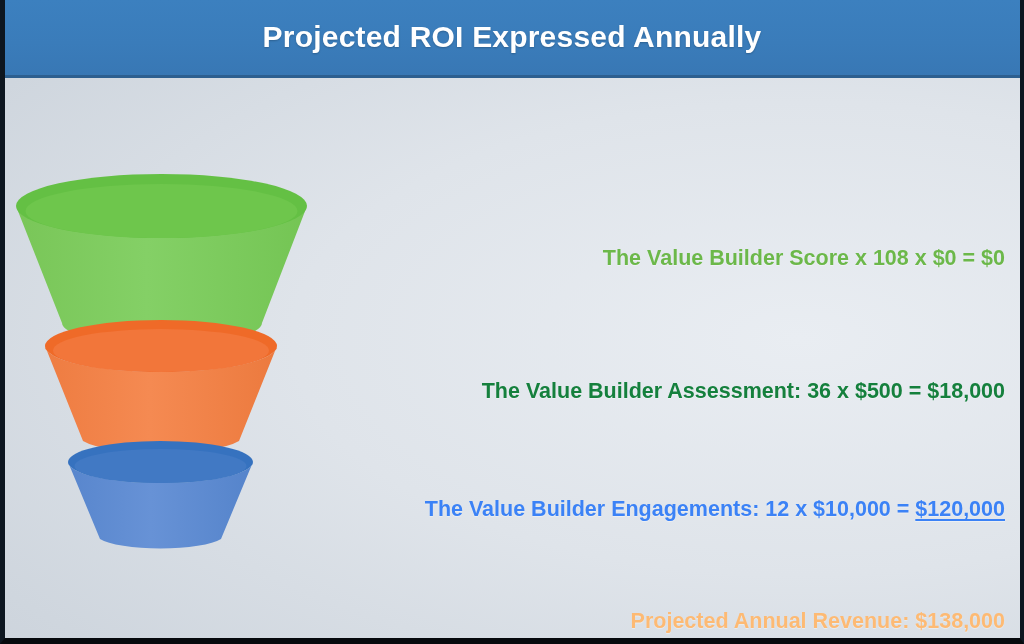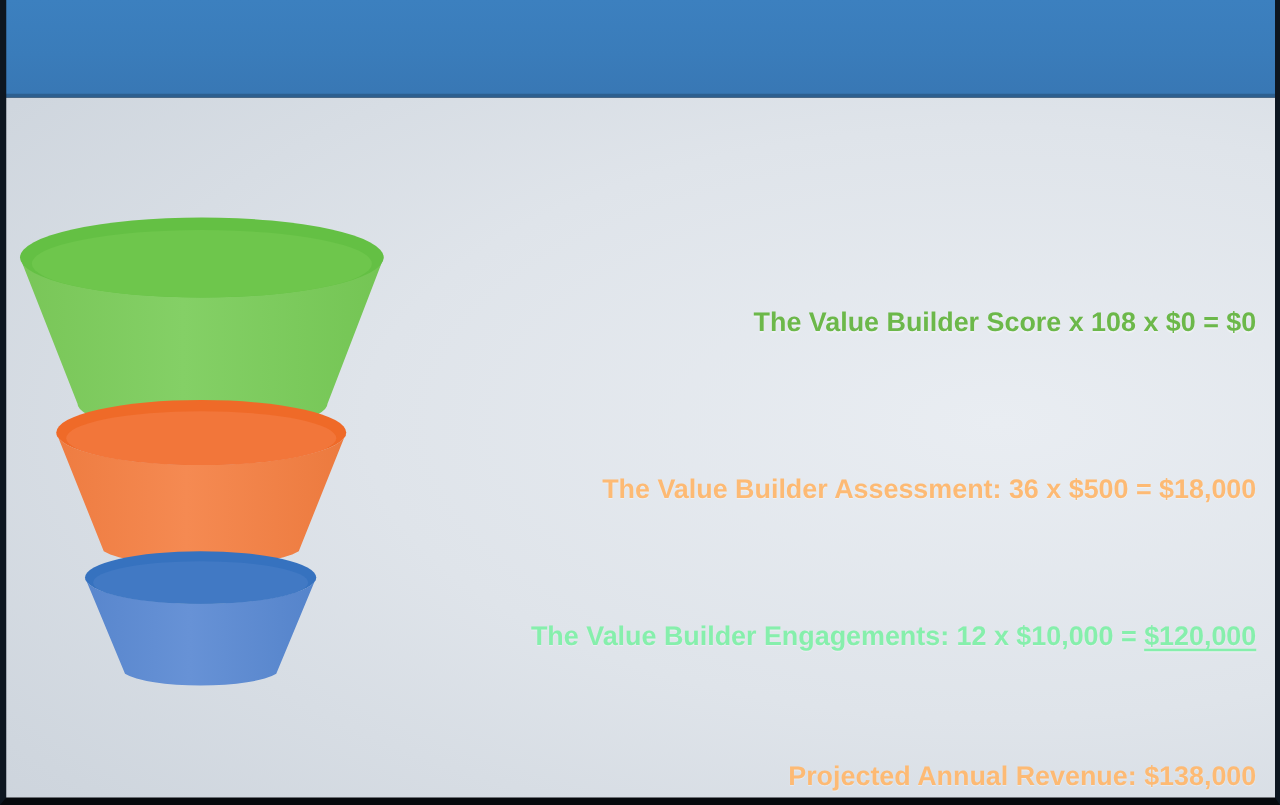--- a/index.html
+++ b/index.html
@@ -90,44 +90,45 @@
     z-index: 18;
     text-shadow: 0 1px 1px rgba(255,255,255,.40);
   }
   #roi-line-score {
     top: 246px;
     color: #6cb84a;
     font-size: 21.5px;
   }
   #roi-line-assessment {
     top: 379px;
-    color: #fdba74;
+    color: #15803d;
     font-size: 21.5px;
   }
   #roi-line-engagements {
     top: 497px;
-    color: #86efac;
+    color: #3b82f6;
     font-size: 21.5px;
   }
   #roi-line-engagements .underlined {
     text-decoration: underline;
     text-underline-offset: 3px;
   }
   #roi-line-total {
     top: 609px;
     color: #fdba74;
     font-size: 21.5px;
   }
 </style>
 </head>
 <body>
 
 <div id="slide">
 
   <div id="header-band"></div>
+  <div id="slide-title">Projected ROI Expressed Annually</div>
 
   <div id="slide-body"></div>
 
   <div id="funnel">
     <svg width="340" height="500" viewBox="0 0 340 500" xmlns="http://www.w3.org/2000/svg" aria-hidden="true">
       <defs>
         <linearGradient id="gradGreenBody" x1="0" y1="0" x2="1" y2="0">
           <stop offset="0%" stop-color="#79c658"></stop>
           <stop offset="45%" stop-color="#84d066"></stop>
           <stop offset="100%" stop-color="#74c554"></stop>

